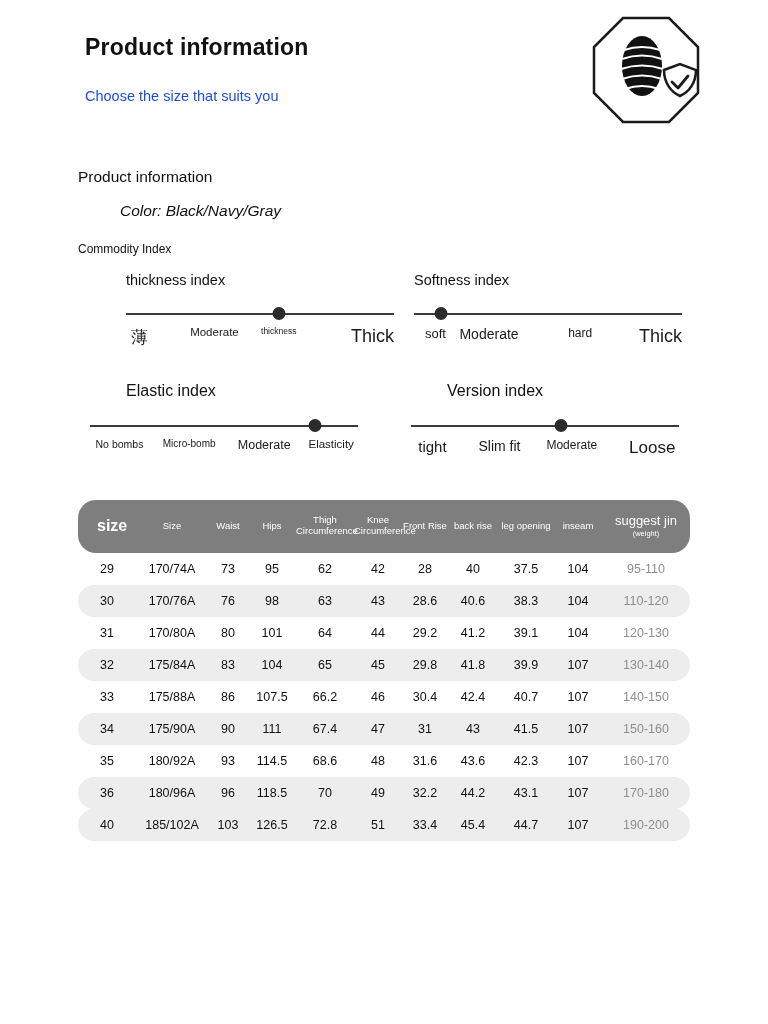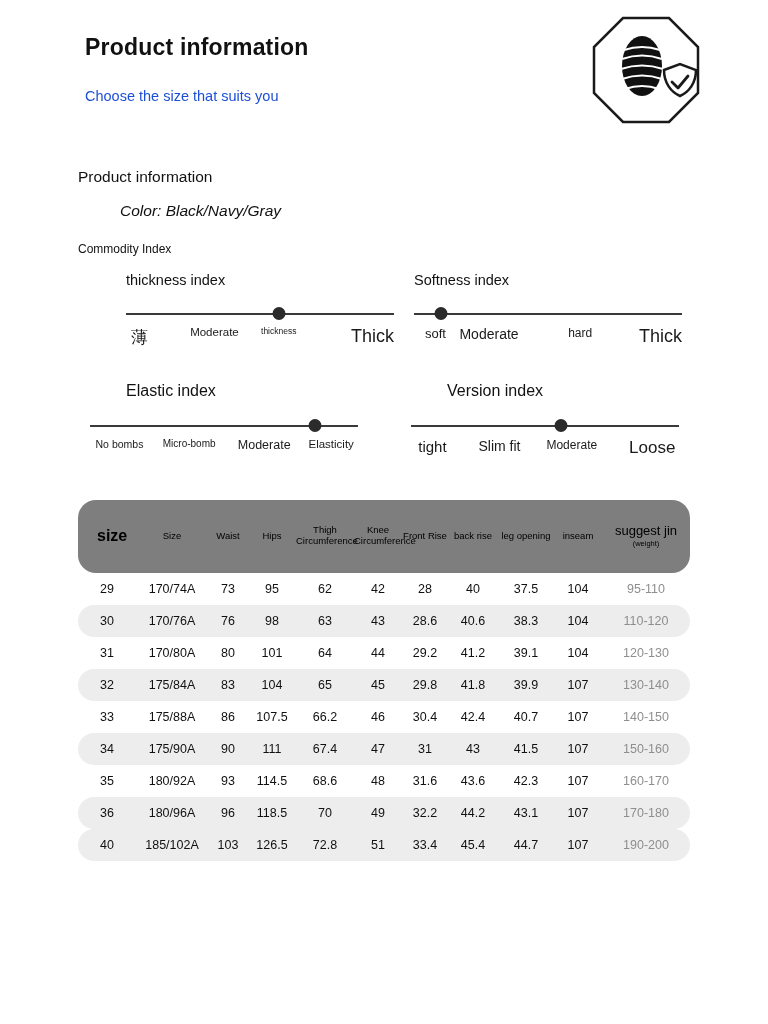--- a/index.html
+++ b/index.html
@@ -136,24 +136,24 @@
   .table-wrap {
     margin: 8px 40px 0 78px;
   }
   .tbl {
     width: 612px;
     border-collapse: collapse;
     table-layout: fixed;
   }
   .tbl thead th {
     background: #7e7e7e;
-    color: #000000;
+    color: #ffffff;
     font-weight: normal;
     font-size: 9.5px;
-    padding: 24px 0;
+    padding: 14px 0;
     text-align: center;
     vertical-align: middle;
     line-height: 1.15;
   }
   .tbl thead th.size-head {
     font-size: 16px;
     font-weight: bold;
     border-top-left-radius: 18px;
     border-bottom-left-radius: 18px;
     text-align: left;

